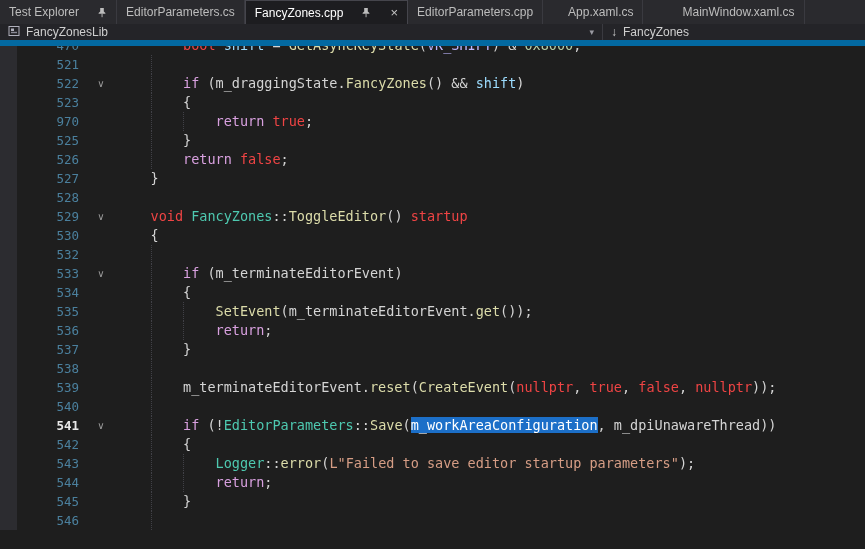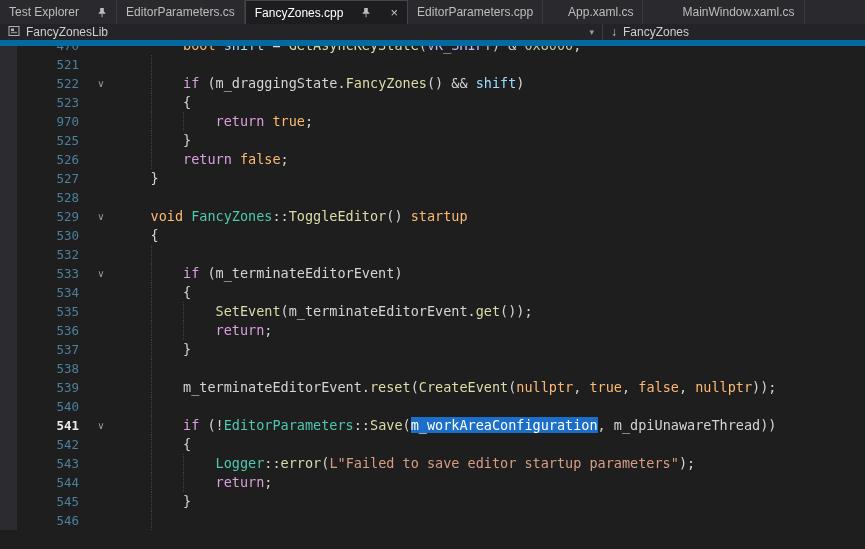--- a/index.html
+++ b/index.html
@@ -32,21 +32,21 @@
   .code-row{display:flex;height:19px;line-height:19px;}
   .bp{width:17px;flex:none;background:#2c2c30;}
   .num{width:71px;flex:none;text-align:right;padding-right:9px;color:#4b809e;
     font-size:12.5px;}
   .code-row.current .num{color:#e8e8e8;font-weight:bold;}
   .fold{width:26px;flex:none;text-align:center;color:#9a9a9a;font-size:10px;
     font-family:"DejaVu Sans",sans-serif;}
   .codecell{position:relative;flex:1;white-space:pre;padding-left:4px;}
   .guide{position:absolute;top:0;bottom:0;width:0;border-left:1px dotted #414147;}
 
-  .tk-p{color:#d4d4d4}.tk-f{color:#d4d4d4}.tk-k{color:#fdba74}.tk-c{color:#d8a0df}
+  .tk-p{color:#d4d4d4}.tk-f{color:#d4d4d4}.tk-k{color:#ef4444}.tk-c{color:#d8a0df}
   .tk-t{color:#4ec9b0}.tk-m{color:#dcdcaa}.tk-l{color:#9cdcfe}.tk-s{color:#d69d85}
   .tk-a{color:#beb7ff}.tk-n{color:#b5cea8}
   .tk-sel{color:#ffffff;background:#1c6fc8;}
 </style>
 </head>
 <body>
 
 <div class="window">
 
   <div class="tabbar">

